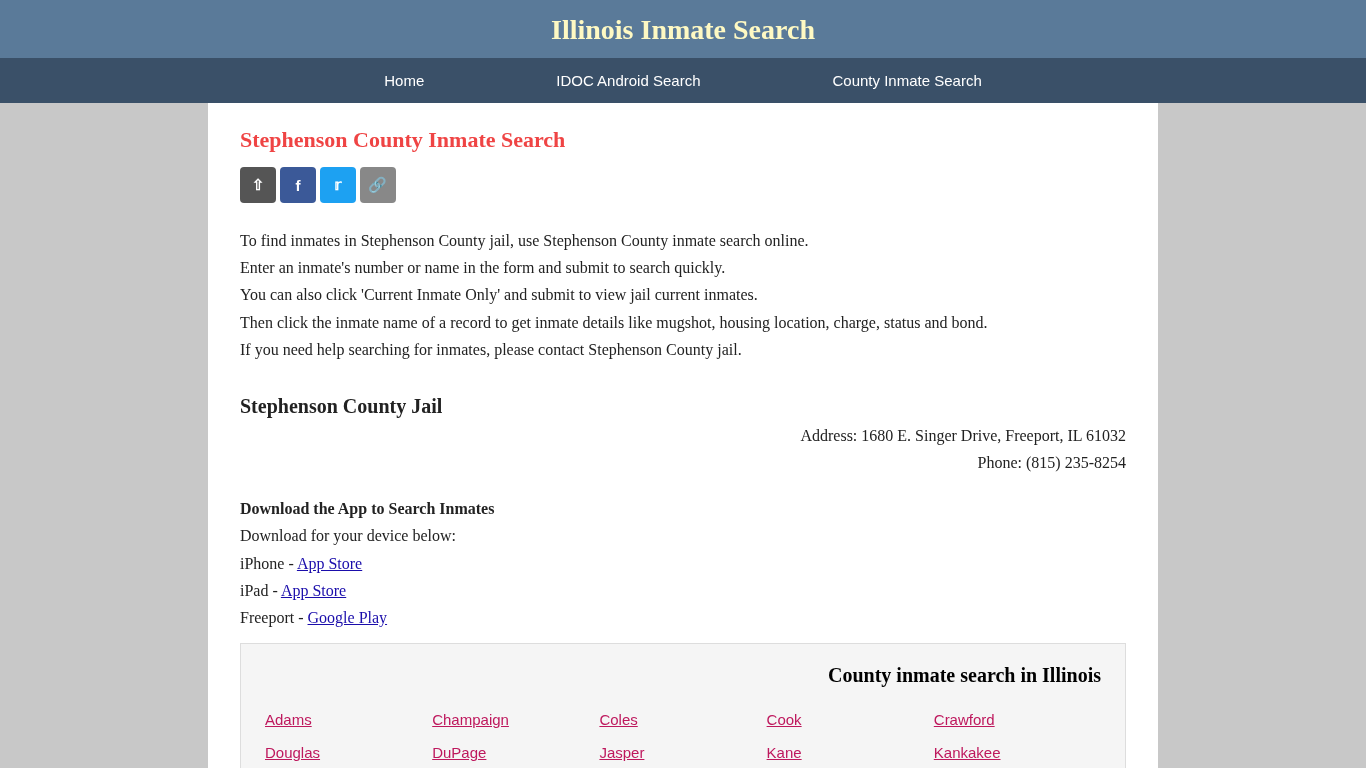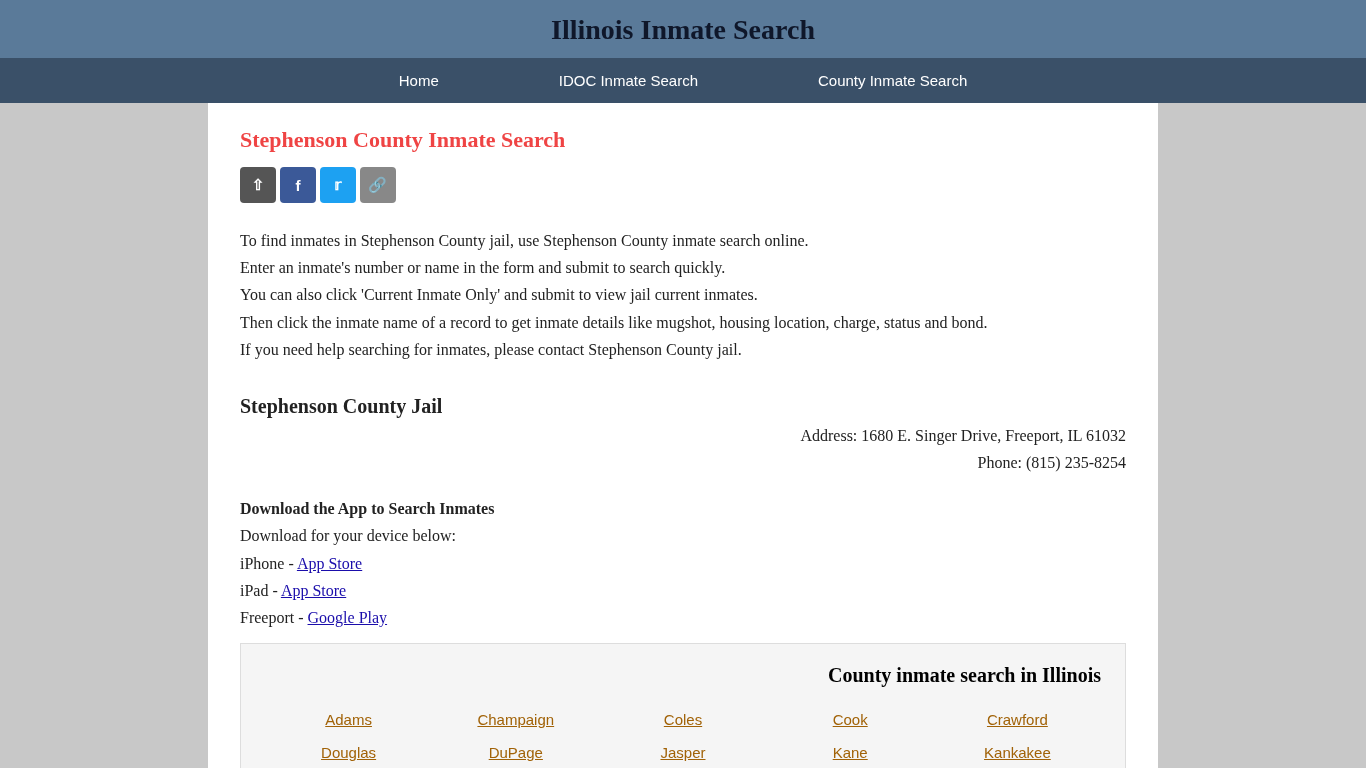--- a/index.html
+++ b/index.html
@@ -10,32 +10,32 @@
       color: #222;
     }
 
     
     #site-header {
       background-color: #5a7a99;
       text-align: center;
       padding: 14px 0 12px 0;
     }
     #site-header h1 {
-      color: #0f172a;
+      color: #fef9c3;
       font-size: 28px;
       font-weight: bold;
       font-family: Georgia, serif;
     }
 
     
     #main-nav {
       background-color: #3a5068;
       display: flex;
       justify-content: center;
-      gap: 0;
+      gap: 12px;
     }
     #main-nav a {
       color: #fff;
       text-decoration: none;
       padding: 14px 60px;
       display: block;
       font-size: 15px;
       font-family: Arial, sans-serif;
     }
 
@@ -132,39 +132,38 @@
       font-weight: bold;
       margin-bottom: 16px;
       color: #000;
     }
     .county-grid {
       display: grid;
       grid-template-columns: repeat(5, 1fr);
       gap: 0;
     }
     .county-grid a {
-      color: #a16207;
+      color: #be185d;
       text-decoration: underline;
       font-size: 15px;
       line-height: 2.2;
       display: block;
       font-family: Arial, sans-serif;
-      text-align: center;
     }
   </style>
 </head>
 <body>
 
 <div id="site-header">
   <h1>Illinois Inmate Search</h1>
 </div>
 
 <nav id="main-nav">
   <a href="#">Home</a>
-  <a href="#">IDOC Inmate Search</a>
+  <a href="#">IDOC Android Search</a>
   <a href="#">County Inmate Search</a>
 </nav>
 
 <div id="content-wrapper">
 
   <h2 class="page-title">Stephenson County Inmate Search</h2>
 
   <div class="social-buttons">
     <a class="social-btn share" title="Share">⇧</a>
     <a class="social-btn facebook" title="Facebook">

